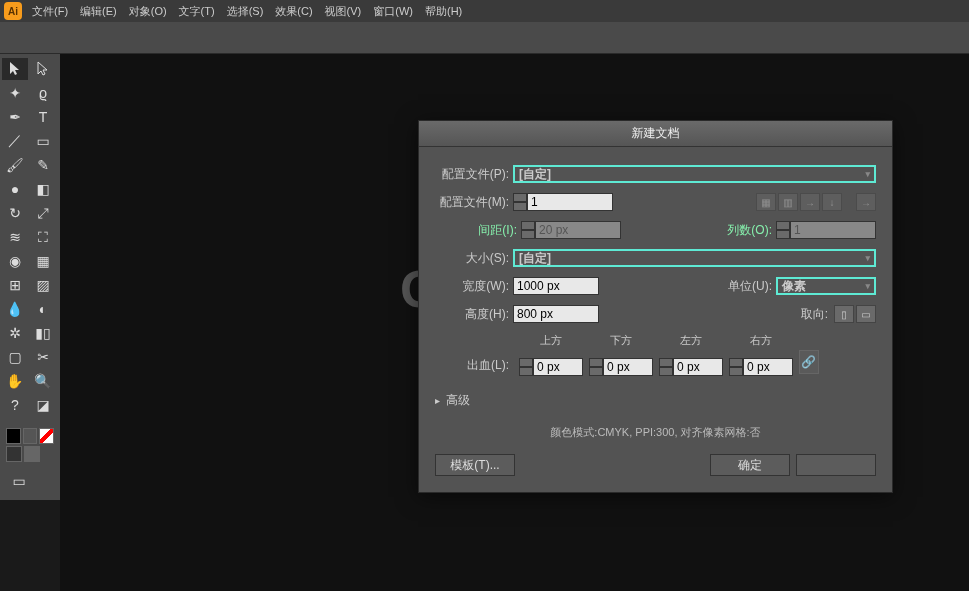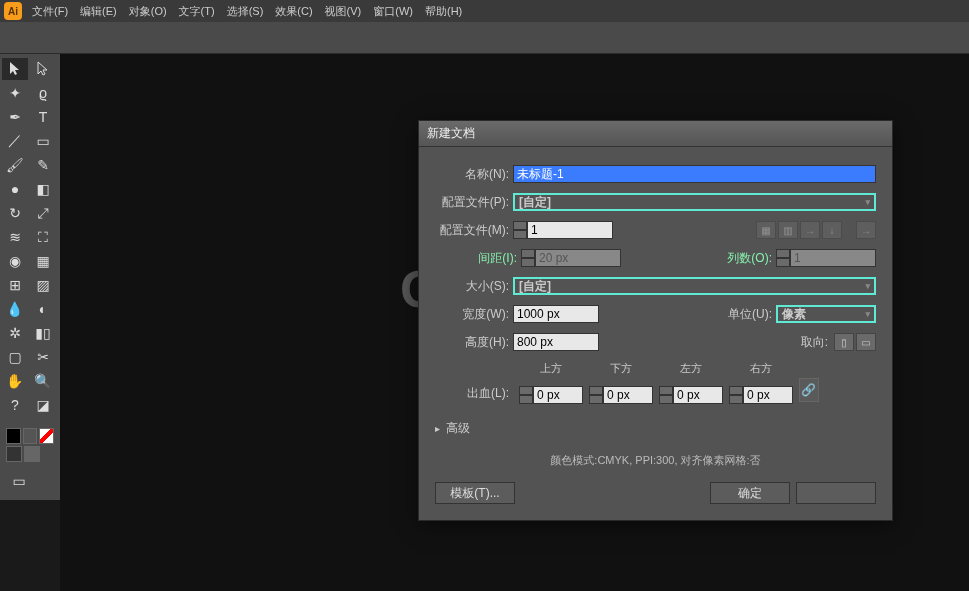--- a/index.html
+++ b/index.html
@@ -26,21 +26,21 @@
 
 
 .canvas-area { position: absolute; left: 60px; top: 54px; right: 0; bottom: 0; background: #111; }
 
 
 .watermark { position: absolute; left: 400px; top: 255px; font-size: 52px; color: #999; font-weight: bold; opacity: 0.5; z-index: 5; pointer-events: none; }
 .watermark-sub { position: absolute; left: 430px; top: 310px; font-size: 12px; color: #888; opacity: 0.5; z-index: 5; pointer-events: none; }
 
 
 .dialog { position: absolute; left: 418px; top: 120px; width: 475px; background: #535353; border: 1px solid #2a2a2a; z-index: 10; box-shadow: 0 4px 20px rgba(0,0,0,0.5); }
-.dialog-title { background: linear-gradient(#6a6a6a, #555); padding: 4px 8px; font-size: 12px; color: #eee; border-bottom: 1px solid #333; }
+.dialog-title { background: linear-gradient(#6a6a6a, #555); padding: 4px 8px; font-size: 12px; color: #eee; border-bottom: 1px solid #333; text-align: center; }
 .dialog-body { padding: 18px 16px 14px 16px; font-size: 12px; color: #ccc; }
 .form-row { display: flex; align-items: center; margin-bottom: 10px; }
 .form-row.indent { padding-left: 8px; }
 .lbl { text-align: right; min-width: 78px; padding-right: 4px; }
 .lbl2 { text-align: right; padding-right: 4px; }
 .text-input { background: #e8e8e8; border: 1px solid #333; color: #000; font-size: 12px; padding: 1px 3px; height: 18px; }
 .text-input.wide { flex: 1; }
 .text-input.highlight { background: #3b7cff; color: #fff; }
 .dropdown { background: #535353; border: 2px solid #5eead4; color: #ccc; font-size: 12px; height: 18px; display: flex; align-items: center; padding: 0 4px; position: relative; font-weight: bold; }
 .dropdown::after { content: "▾"; position: absolute; right: 4px; font-size: 9px; color: #888; }
@@ -168,24 +168,20 @@
 
 <div class="canvas-area"></div>
 
 <div class="watermark">GXT网</div>
 <div class="watermark-sub">system.com</div>
 
 <div class="dialog">
   <div class="dialog-title">新建文档</div>
   <div class="dialog-body">
 
-    <div class="form-row">
-      <div class="lbl">名称(N):</div>
-      <input class="text-input wide highlight" value="未标题-1" style="">
-    </div>
 
     <div class="form-row">
       <div class="lbl">配置文件(P):</div>
       <div class="dropdown" style="flex:1">[自定]</div>
     </div>
 
     <div class="form-row">
       <div class="lbl">配置文件(M):</div>
       <div class="stepper">
         <div class="stepper-btns">

